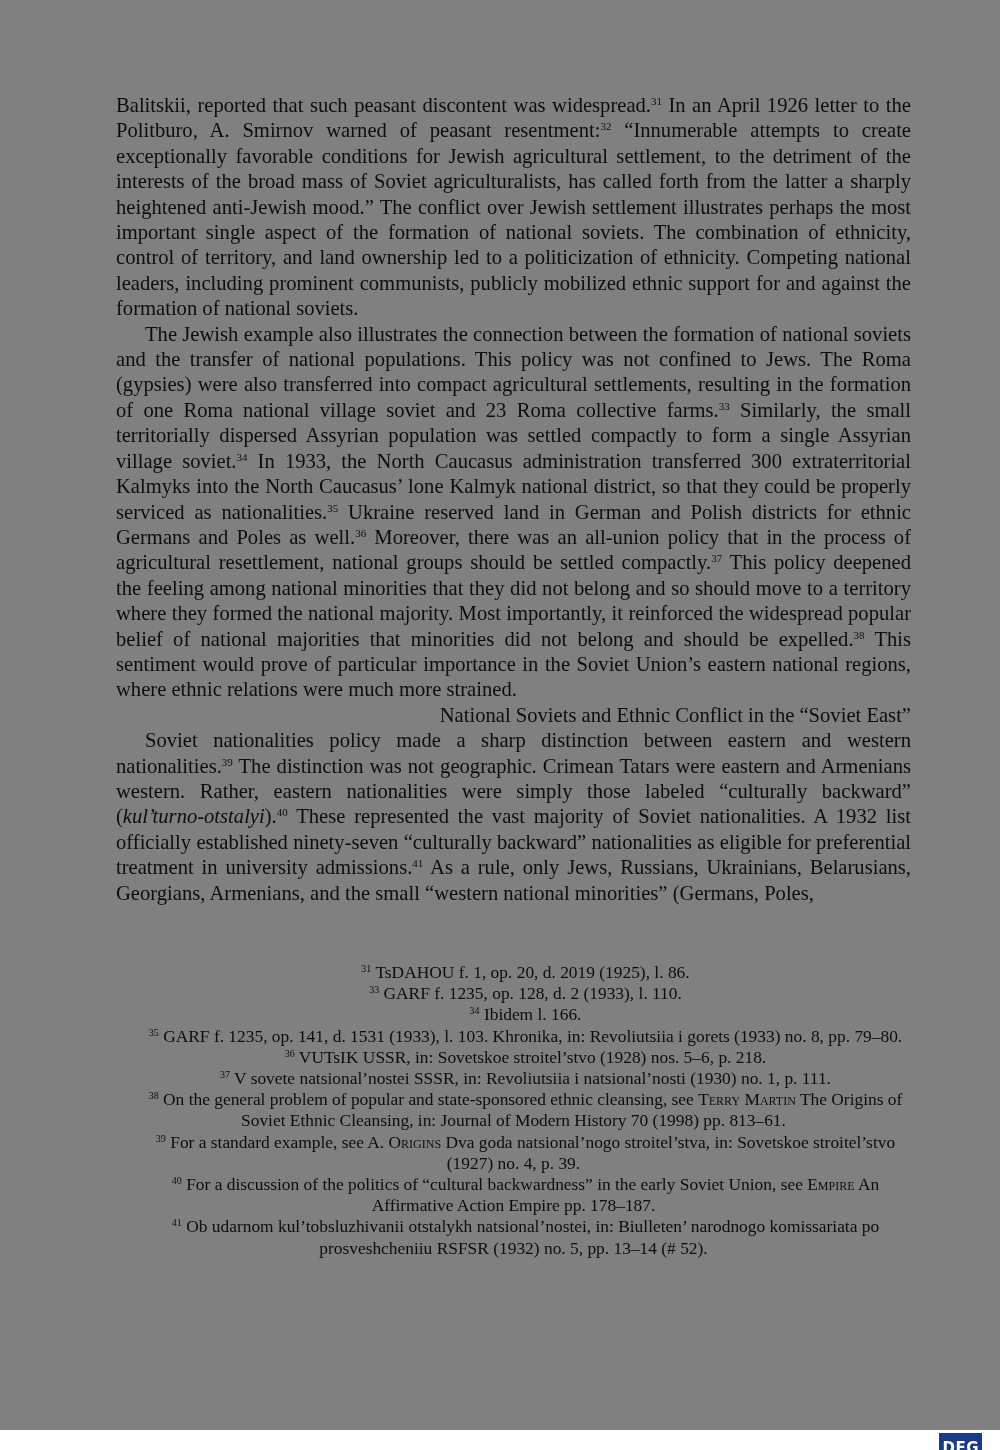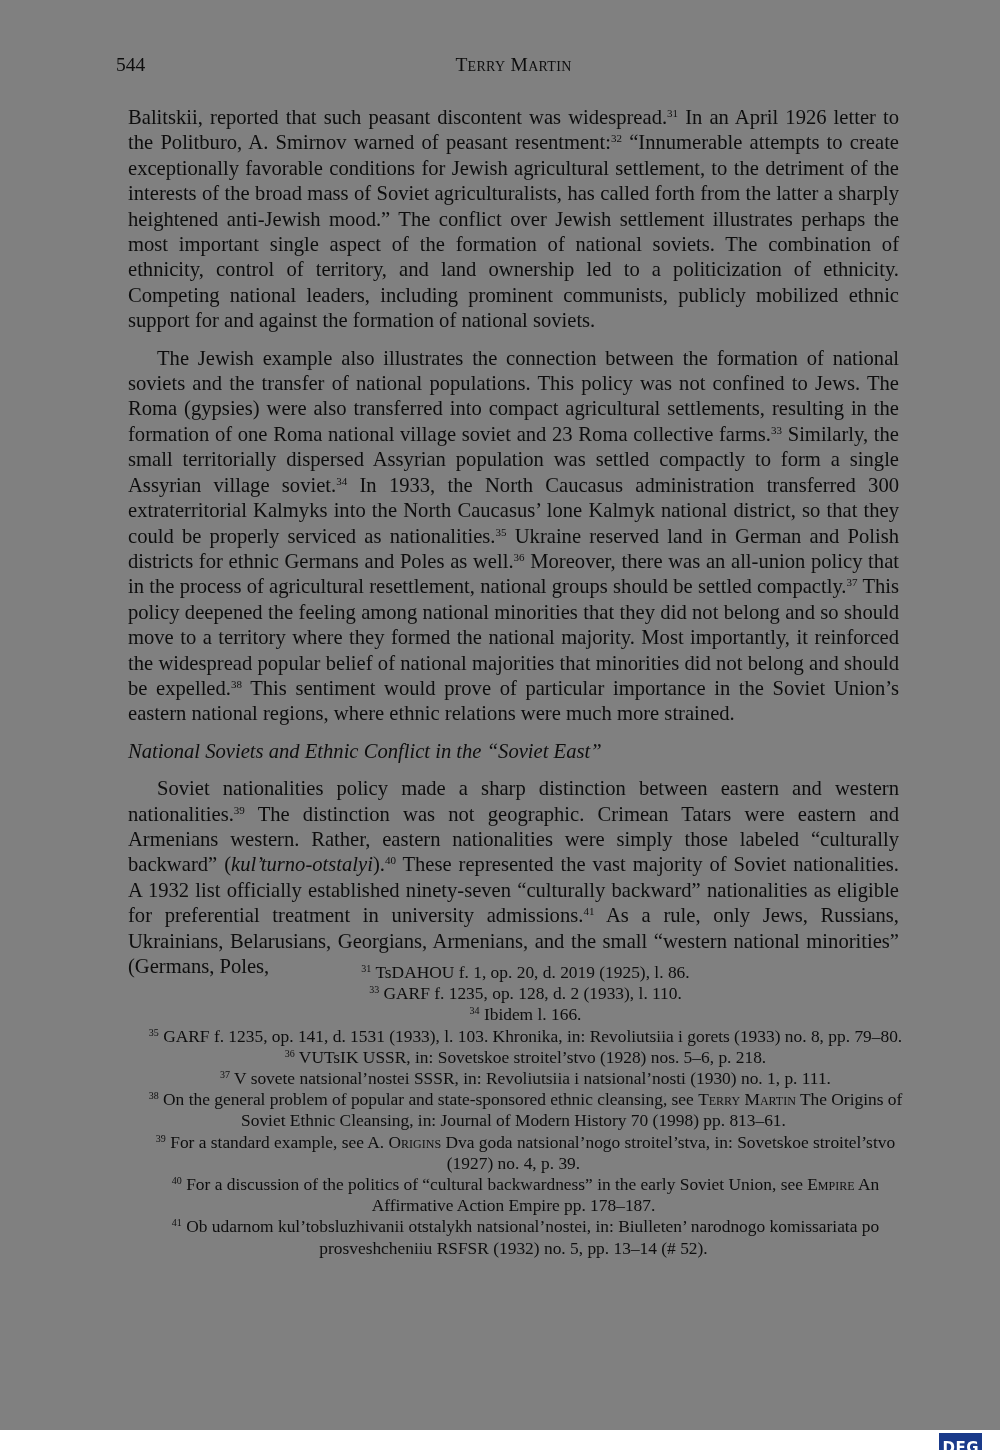--- a/index.html
+++ b/index.html
@@ -44,30 +44,29 @@
     .body {
       position: absolute;
       top: 93px;
       left: 116px;
       width: 795px;
       font-size: 20.6px;
       line-height: 25.4px;
       text-align: justify;
     }
     .body p {
-      margin: 12px;
+      margin: 0;
       text-indent: 29px;
     }
     .body p.noindent {
       text-indent: 0;
     }
     .section-heading {
       margin: 10px 0 14px 0;
-      text-align: left;
-      font-style: italic;
+      text-align: right;
       text-indent: 0 !important;
     }
     sup {
       font-size: 11px;
       line-height: 0;
       vertical-align: 7px;
     }
     .footnotes {
       position: absolute;
       top: 962px;
@@ -121,24 +120,20 @@
       font-weight: bold;
       padding: 6px 3px;
       letter-spacing: 0.5px;
     }
   </style>
 </head>
 <body>
 
 <div class="page">
 
-  <div class="running-head">
-    <span class="page-number">544</span>
-    <span class="running-title">Terry Martin</span>
-  </div>
 
   <div class="body">
     <p class="noindent"><span>Balitskii, reported that such peasant discontent was widespread.</span><sup>31</sup><span> In an April 1926 letter to the Politburo, A. Smirnov warned of peasant resentment:</span><sup>32</sup><span> “Innumerable attempts to create exceptionally favorable conditions for Jewish agricultural settlement, to the detriment of the interests of the broad mass of Soviet agriculturalists, has called forth from the latter a sharply heightened anti-Jewish mood.” The conflict over Jewish settlement illustrates perhaps the most important single aspect of the formation of national soviets. The combination of ethnicity, control of territory, and land ownership led to a politicization of ethnicity. Competing national leaders, including prominent communists, publicly mobilized ethnic support for and against the formation of national soviets.</span></p>
 
     <p><span>The Jewish example also illustrates the connection between the formation of national soviets and the transfer of national populations. This policy was not confined to Jews. The Roma (gypsies) were also transferred into compact agricultural settlements, resulting in the formation of one Roma national village soviet and 23 Roma collective farms.</span><sup>33</sup><span> Similarly, the small territorially dispersed Assyrian population was settled compactly to form a single Assyrian village soviet.</span><sup>34</sup><span> In 1933, the North Caucasus administration transferred 300 extraterritorial Kalmyks into the North Caucasus’ lone Kalmyk national district, so that they could be properly serviced as nationalities.</span><sup>35</sup><span> Ukraine reserved land in German and Polish districts for ethnic Germans and Poles as well.</span><sup>36</sup><span> Moreover, there was an all-union policy that in the process of agricultural resettlement, national groups should be settled compactly.</span><sup>37</sup><span> This policy deepened the feeling among national minorities that they did not belong and so should move to a territory where they formed the national majority. Most importantly, it reinforced the widespread popular belief of national majorities that minorities did not belong and should be expelled.</span><sup>38</sup><span> This sentiment would prove of particular importance in the Soviet Union’s eastern national regions, where ethnic relations were much more strained.</span></p>
 
     <p class="section-heading">National Soviets and Ethnic Conflict in the “Soviet East”</p>
 
     <p><span>Soviet nationalities policy made a sharp distinction between eastern and western nationalities.</span><sup>39</sup><span> The distinction was not geographic. Crimean Tatars were eastern and Armenians western. Rather, eastern nationalities were simply those labeled “culturally backward” (</span><span class="it">kul’turno-otstalyi</span><span>).</span><sup>40</sup><span> These represented the vast majority of Soviet nationalities. A 1932 list officially established ninety-seven “culturally backward” nationalities as eligible for preferential treatment in university admissions.</span><sup>41</sup><span> As a rule, only Jews, Russians, Ukrainians, Belarusians, Georgians, Armenians, and the small “western national minorities” (Germans, Poles,</span></p>
   </div>

